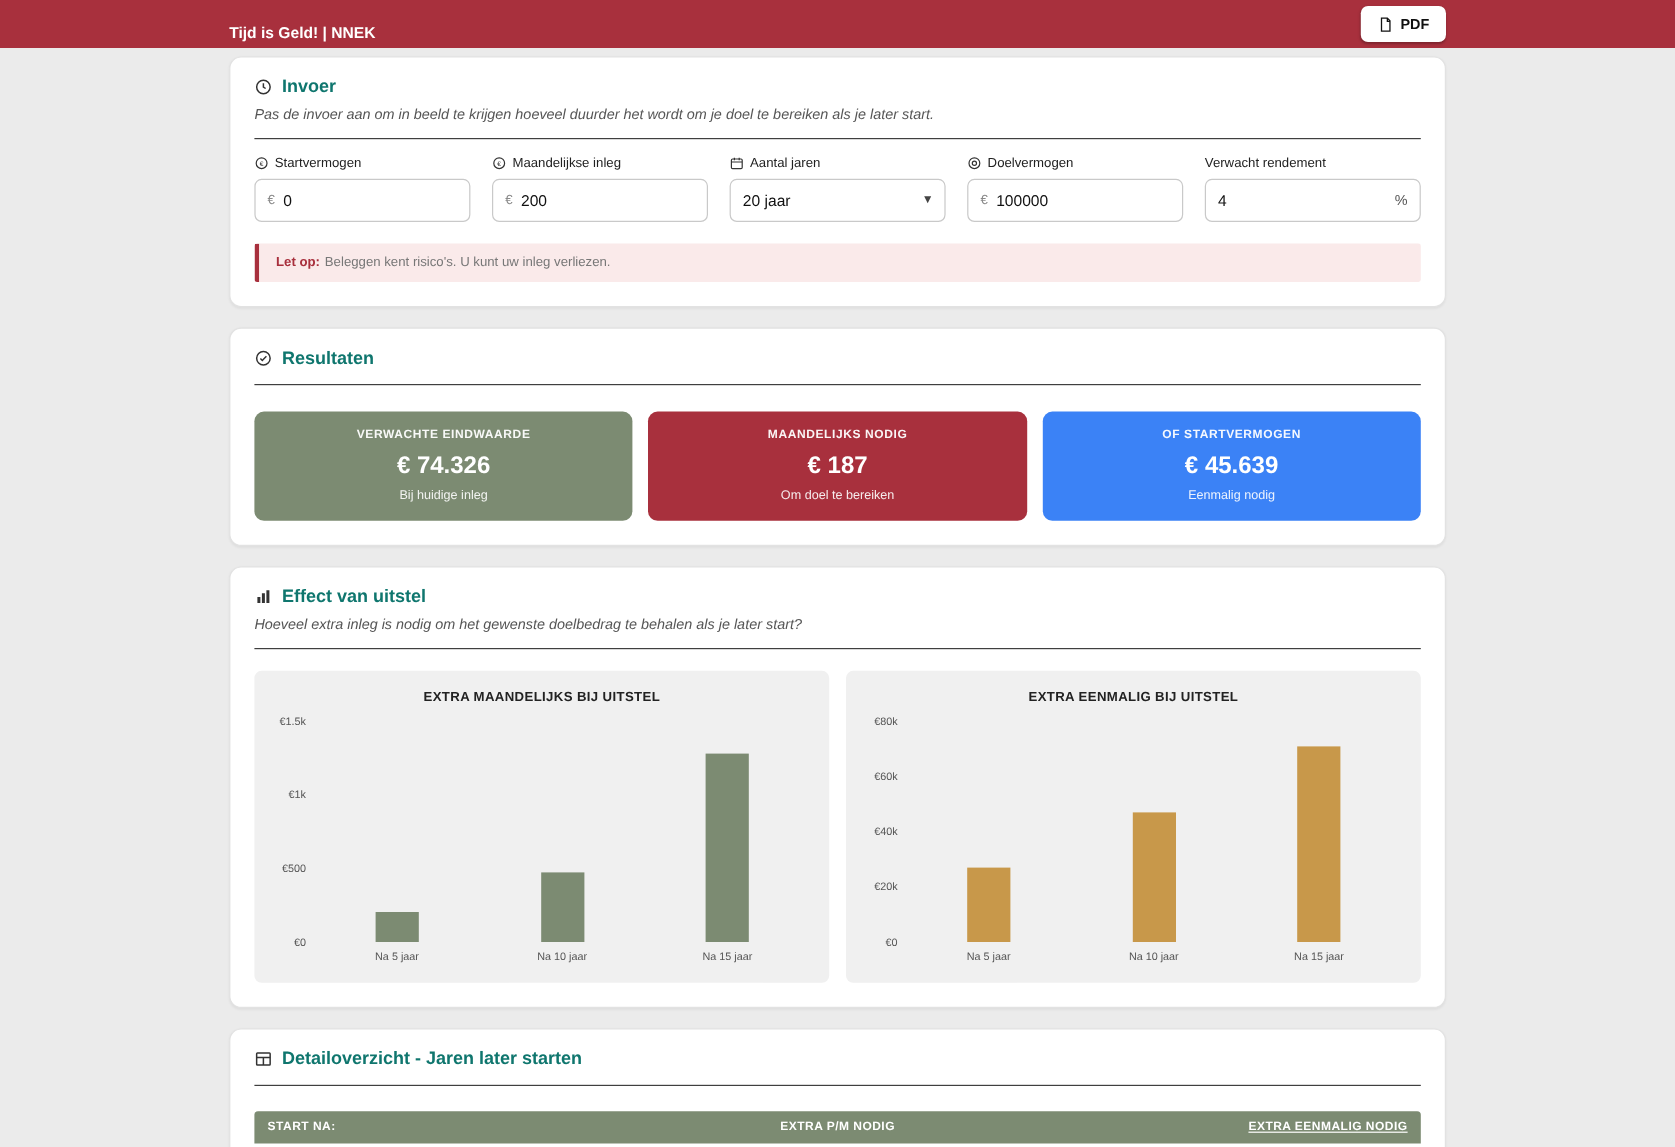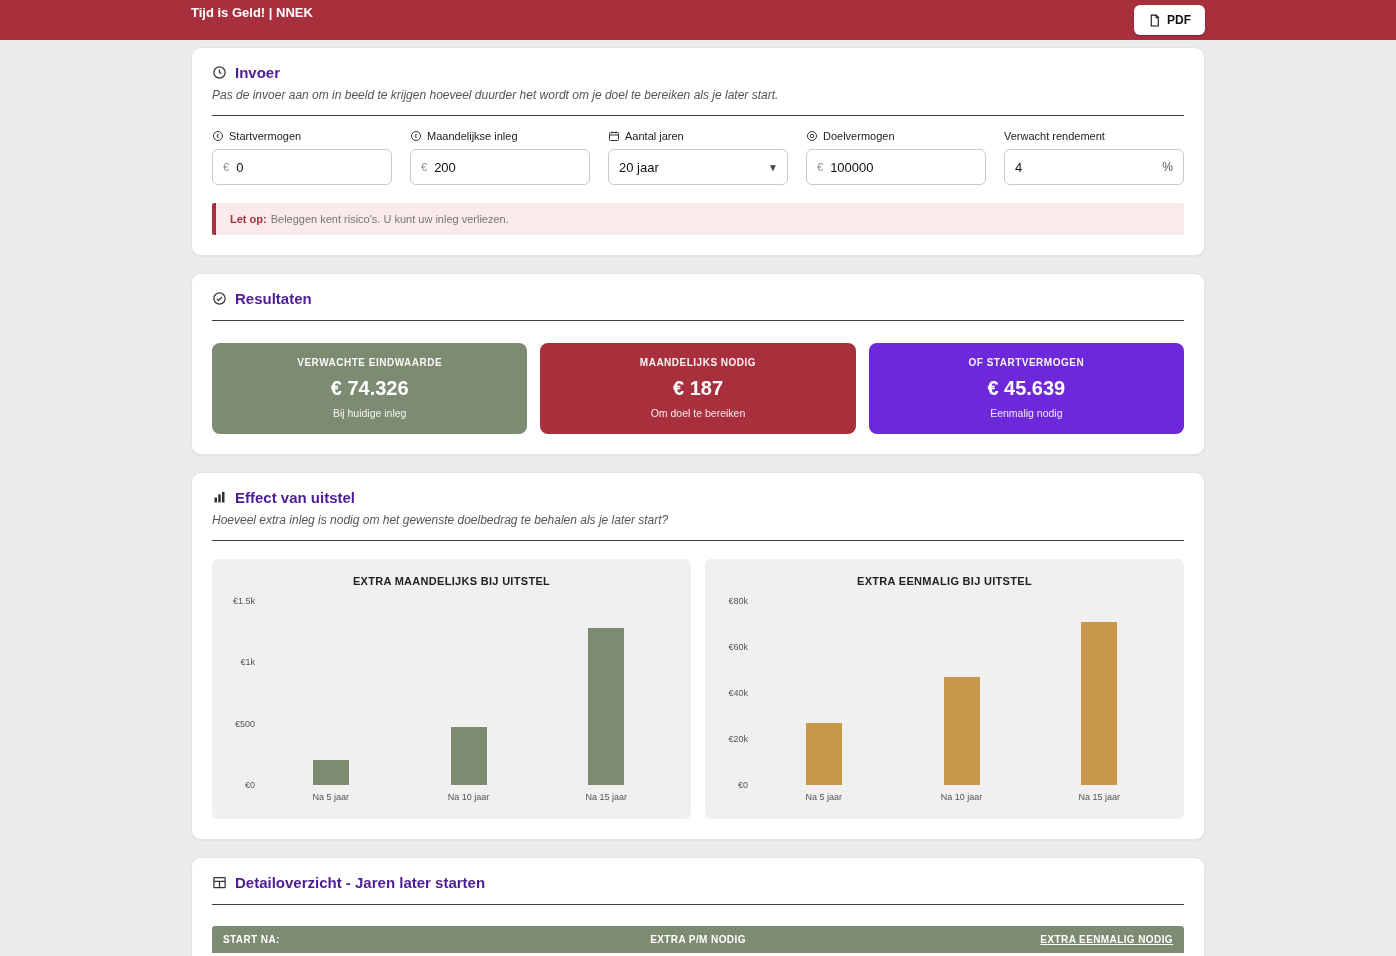--- a/index.html
+++ b/index.html
@@ -1,30 +1,30 @@
 <!DOCTYPE html>
 <html style="--header-red: #a8303d; --sage-green: #7c8b72; --slate-gray: #8d8793; --gold: #c8984a; --warning-bg: #faeaea; --page-bg: #ebebeb;"><head>
 <meta charset="utf-8">
 <style>
   * { margin:0; padding:0; box-sizing:border-box; }
   html,body { width:1396px; height:956px; overflow:hidden; background:#ebebeb;
               font-family:"Liberation Sans", sans-serif; }
   .container { width:1014px; margin:0 auto; }
 
   .header { height:40px; background:var(--header-red,#a8303d); display:flex; align-items:center; }
-  .header .container { display:flex; align-items:flex-start; justify-content:space-between;gap:36px; }
+  .header .container { display:flex; align-items:flex-end; justify-content:space-between;gap:36px; }
   .header-title { color:#fff; font-size:13px; font-weight:bold; }
   .pdf-btn { display:flex; align-items:center; gap:6px; background:#fff; border:none;
              border-radius:6px; padding:8px 14px; font-size:12px; font-weight:bold;
              font-family:inherit; cursor:pointer; color:#111; box-shadow:0 1px 2px rgba(0,0,0,.25); }
 
   .main { padding-top:7px; }
   .card { background:#fff; border:1px solid #e2e2e2; border-radius:10px;
           box-shadow:0 1px 2px rgba(0,0,0,.05); padding:16px 20px 20px; margin-bottom:17px; }
-  .card-title { display:flex; align-items:center; gap:8px; font-size:15px; font-weight:bold; color:#4c1d95; }
+  .card-title { display:flex; align-items:center; gap:8px; font-size:15px; font-weight:bold; color:#0f766e; }
   .card-title svg { flex:none; color:#333; }
   .card-sub { font-style:italic; font-size:12px; color:#555; margin-top:7px; }
   .rule { border:none; border-top:1px solid #3f3f3f; margin-top:13px; }
 
   .fields { display:grid; grid-template-columns:repeat(5,1fr); gap:18px; margin-top:14px; }
   .f-label { display:flex; align-items:flex-end; gap:5px; font-size:11px; color:#222; }
   .f-label svg { color:#333; }
   .input-box { margin-top:7px; height:36px; border:1px solid #c9c9c9; border-radius:6px;
                background:#fff; display:flex; align-items:center; padding:0 10px; }
   .input-box .prefix { color:#8a8a8a; font-size:11px; margin-right:7px; }
@@ -199,21 +199,21 @@
       <div class="result-card" style="background: rgb(124, 139, 114);">
         <div class="r-label">VERWACHTE EINDWAARDE</div>
         <div class="r-value">€ 74.326</div>
         <div class="r-sub">Bij huidige inleg</div>
       </div>
       <div class="result-card" style="background: rgb(168, 48, 61);">
         <div class="r-label">MAANDELIJKS NODIG</div>
         <div class="r-value">€ 187</div>
         <div class="r-sub">Om doel te bereiken</div>
       </div>
-      <div class="result-card" style="background: #6d28d9;">
+      <div class="result-card" style="background: #3b82f6;">
         <div class="r-label">OF STARTVERMOGEN</div>
         <div class="r-value">€ 45.639</div>
         <div class="r-sub">Eenmalig nodig</div>
       </div>
     </div>
   </div>
 
   <div class="card">
     <div class="card-title">
       <span style="display:flex;">

